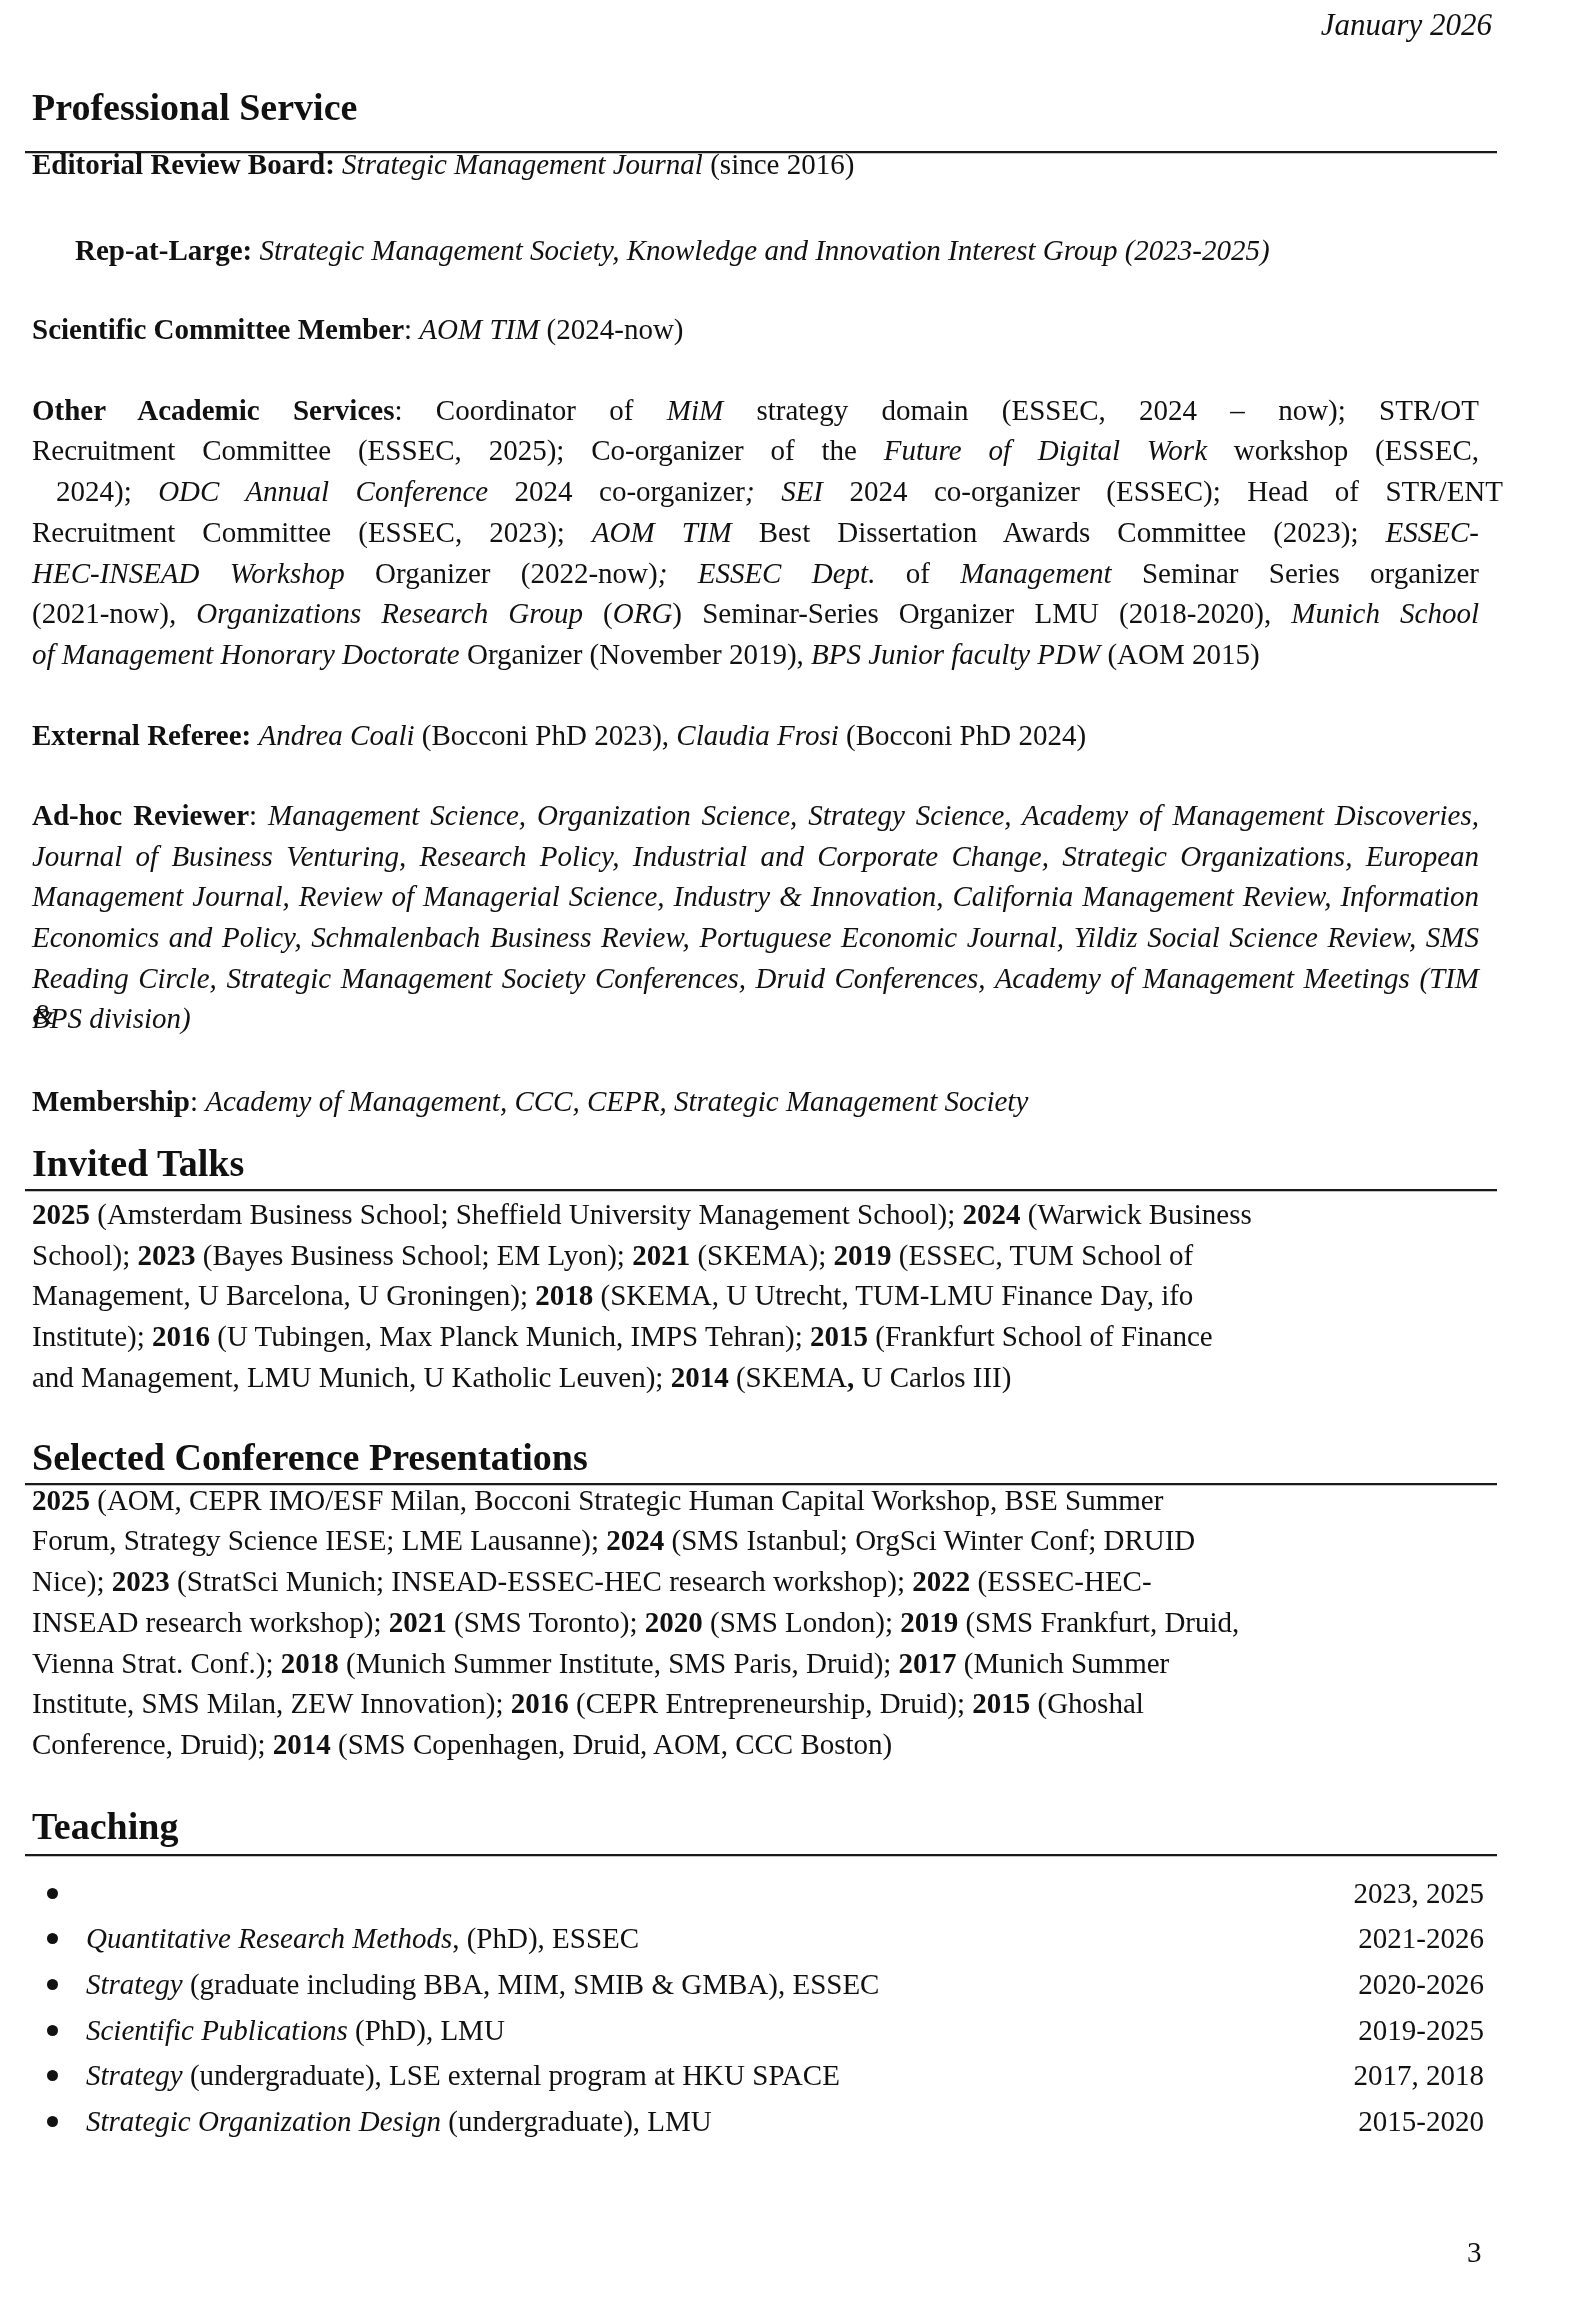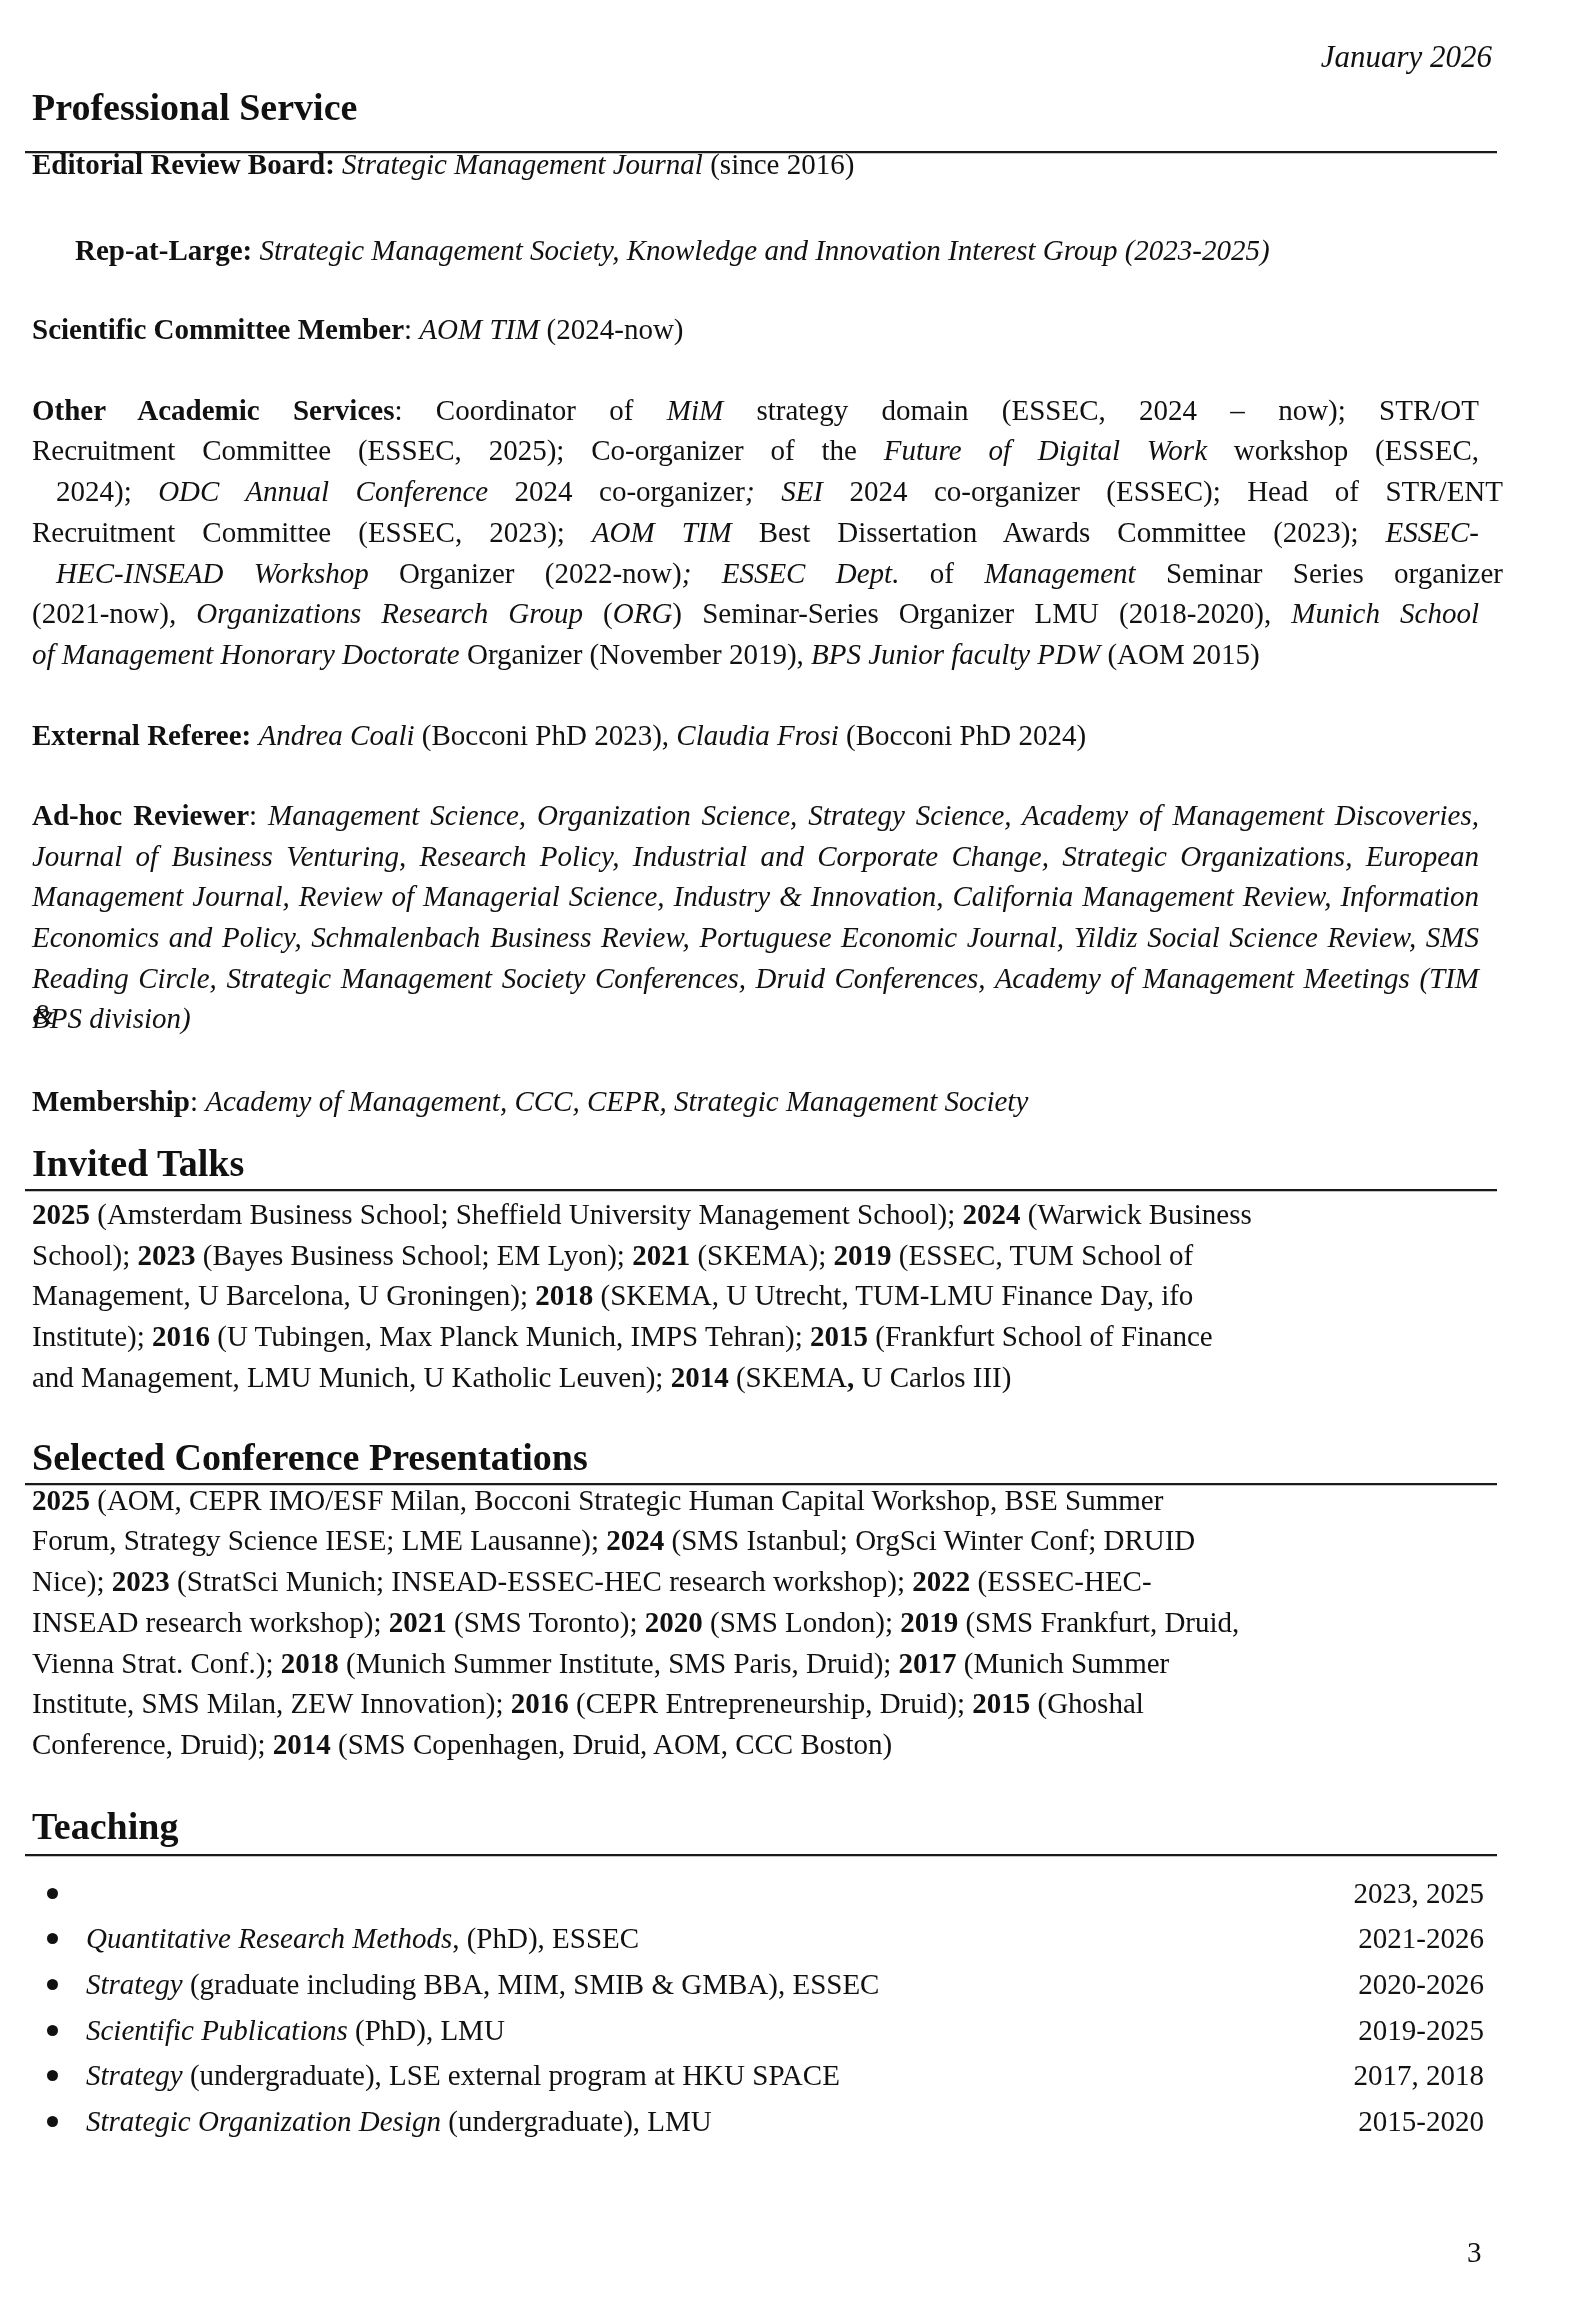--- a/index.html
+++ b/index.html
@@ -1,18 +1,18 @@
 <!DOCTYPE html>
 <html style="font-size:14.5px"><head>
 <meta charset="utf-8">
 <style>
   html, body { margin: 0; padding: 0; background: #ffffff; }
   body { width: 1580px; height: 2316px; position: relative; overflow: hidden; }
   .page { position: absolute; left: 0; top: 0; width: 1580px; height: 2316px; background: #fff; color: #111; font-family: "Liberation Serif", "DejaVu Serif", serif; }
-  .date { position: absolute; right: 88px; top: 7.2px; font-size: 31px; font-style: italic; line-height: 36px; color: #111; margin-top: 32px; }
+  .date { position: absolute; right: 88px; top: 7.2px; font-size: 31px; font-style: italic; line-height: 36px; color: #111; }
   .sec-head { position: absolute; left: 32px; font-size: 38px; font-weight: bold; line-height: 36px; color: #111; white-space: nowrap; }
   .rule { position: absolute; left: 25px; width: 1472px; height: 0; border-top: 2.7px solid #1a1a1a; box-shadow: 0 0.9px 0 #bbb; }
   .line { position: absolute; left: 32px; width: 1447px; font-size: 29px; line-height: 36px; height: 36px; white-space: nowrap; color: #111; }
   .line.just { text-align: justify; text-align-last: justify; white-space: normal; }
   .line .b { font-weight: bold; }
   .line .i { font-style: italic; }
   .teach-item { position: absolute; left: 32px; width: 1452px; height: 40px; font-size: 29px; line-height: 40px; color: #111; }
   .bullet { position: absolute; left: 14.5px; top: 15.4px; width: 11px; height: 11px; border-radius: 50%; background: #111; }
   .teach-text { position: absolute; left: 54px; top: 0; white-space: nowrap; }
   .teach-text .i { font-style: italic; }
@@ -28,21 +28,21 @@
   <div class="sec-head" style="top:89px">Professional Service</div>
   <div class="rule" style="top:151px"></div>
   <div id="ps-container">
       <div class="line" style="top: 146px;"><span class="b">Editorial Review Board: </span><span class="i">Strategic Management Journal</span><span> (since 2016)</span></div>
       <div class="line" style="top: 232px; margin-left: 43px;"><span class="b">Rep-at-Large: </span><span class="i">Strategic Management Society, Knowledge and Innovation Interest Group (2023-2025)</span></div>
       <div class="line" style="top: 311px;"><span class="b">Scientific Committee Member</span><span>: </span><span class="i">AOM TIM</span><span> (2024-now)</span></div>
       <div class="line just" style="top: 392px; white-space: normal;"><span class="b">Other Academic Services</span><span>: Coordinator of </span><span class="i">MiM</span><span> strategy domain (ESSEC, 2024 – now); STR/OT</span></div>
       <div class="line just" style="top: 432px; white-space: normal;"><span>Recruitment Committee (ESSEC, 2025); Co-organizer of the </span><span class="i">Future of Digital Work</span><span> workshop (ESSEC,</span></div>
       <div class="line just" style="top: 473px; white-space: normal; margin-left: 24px;"><span>2024); </span><span class="i">ODC Annual Conference</span><span> 2024 co-organizer</span><span class="i">; SEI</span><span> 2024 co-organizer (ESSEC); Head of STR/ENT</span></div>
       <div class="line just" style="top: 514px; white-space: normal;"><span>Recruitment Committee (ESSEC, 2023); </span><span class="i">AOM TIM</span><span> Best Dissertation Awards Committee (2023); </span><span class="i">ESSEC-</span></div>
-      <div class="line just" style="top: 555px; white-space: normal; margin-left: 24px;"><span class="i">HEC-INSEAD Workshop</span><span> Organizer (2022-now)</span><span class="i">; ESSEC Dept.</span><span> of </span><span class="i">Management</span><span> Seminar Series organizer</span></div>
+      <div class="line just" style="top: 555px; white-space: normal;"><span class="i">HEC-INSEAD Workshop</span><span> Organizer (2022-now)</span><span class="i">; ESSEC Dept.</span><span> of </span><span class="i">Management</span><span> Seminar Series organizer</span></div>
       <div class="line just" style="top: 595px; white-space: normal;"><span>(2021-now)</span><span class="i">, Organizations Research Group</span><span> (</span><span class="i">ORG</span><span>) Seminar-Series Organizer LMU (2018-2020), </span><span class="i">Munich School</span></div>
       <div class="line" style="top: 636px;"><span class="i">of Management Honorary Doctorate</span><span> Organizer (November 2019), </span><span class="i">BPS Junior faculty PDW</span><span> (AOM 2015)</span></div>
       <div class="line" style="top: 717px;"><span class="b">External Referee: </span><span class="i">Andrea Coali</span><span> (Bocconi PhD 2023), </span><span class="i">Claudia Frosi</span><span> (Bocconi PhD 2024)</span></div>
       <div class="line just" style="top: 797px; white-space: normal;"><span class="b">Ad-hoc Reviewer</span><span>: </span><span class="i">Management Science, Organization Science, Strategy Science, Academy of Management Discoveries,</span></div>
       <div class="line just" style="top: 838px; white-space: normal;"><span class="i">Journal of Business Venturing, Research Policy, Industrial and Corporate Change, Strategic Organizations, European</span></div>
       <div class="line just" style="top: 878px; white-space: normal;"><span class="i">Management Journal, Review of Managerial Science, Industry &amp; Innovation, California Management Review, Information</span></div>
       <div class="line just" style="top: 919px; white-space: normal;"><span class="i">Economics and Policy, Schmalenbach Business Review, Portuguese Economic Journal, Yildiz Social Science Review, SMS</span></div>
       <div class="line just" style="top: 960px; white-space: normal; font-size: 29px;"><span class="i">Reading Circle, Strategic Management Society Conferences, Druid Conferences, Academy of Management Meetings (TIM &amp;</span></div>
       <div class="line" style="top: 1000px;"><span class="i">BPS division)</span></div>
       <div class="line" style="top: 1083px;"><span class="b">Membership</span><span>: </span><span class="i">Academy of Management, CCC, CEPR, Strategic Management Society</span></div>

